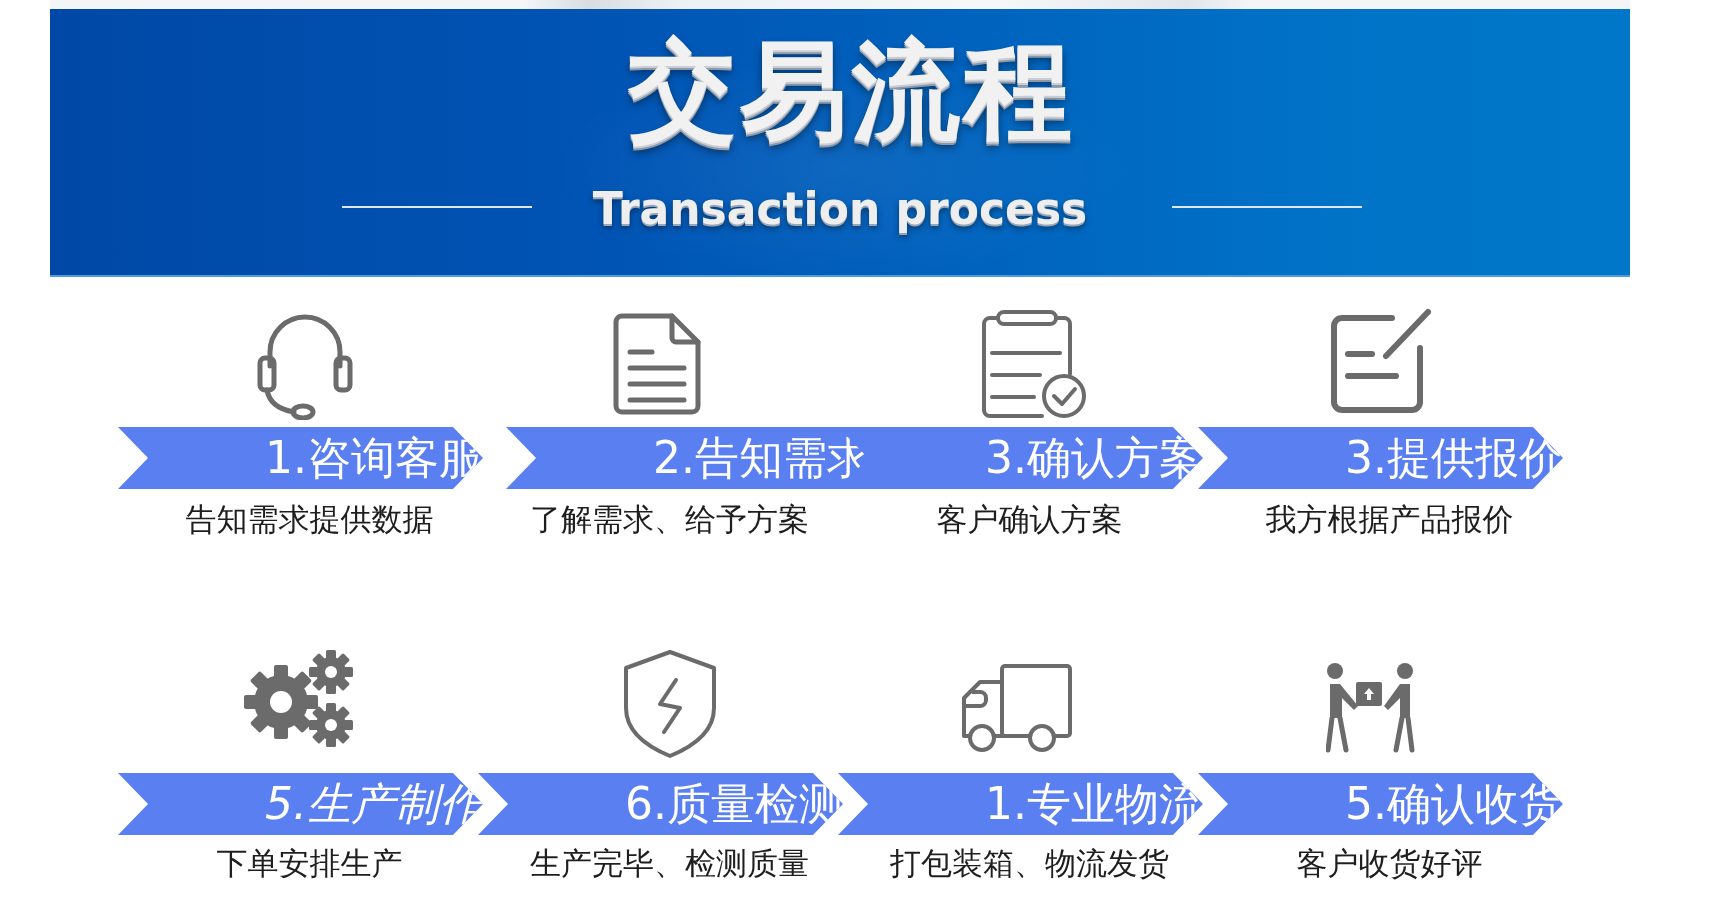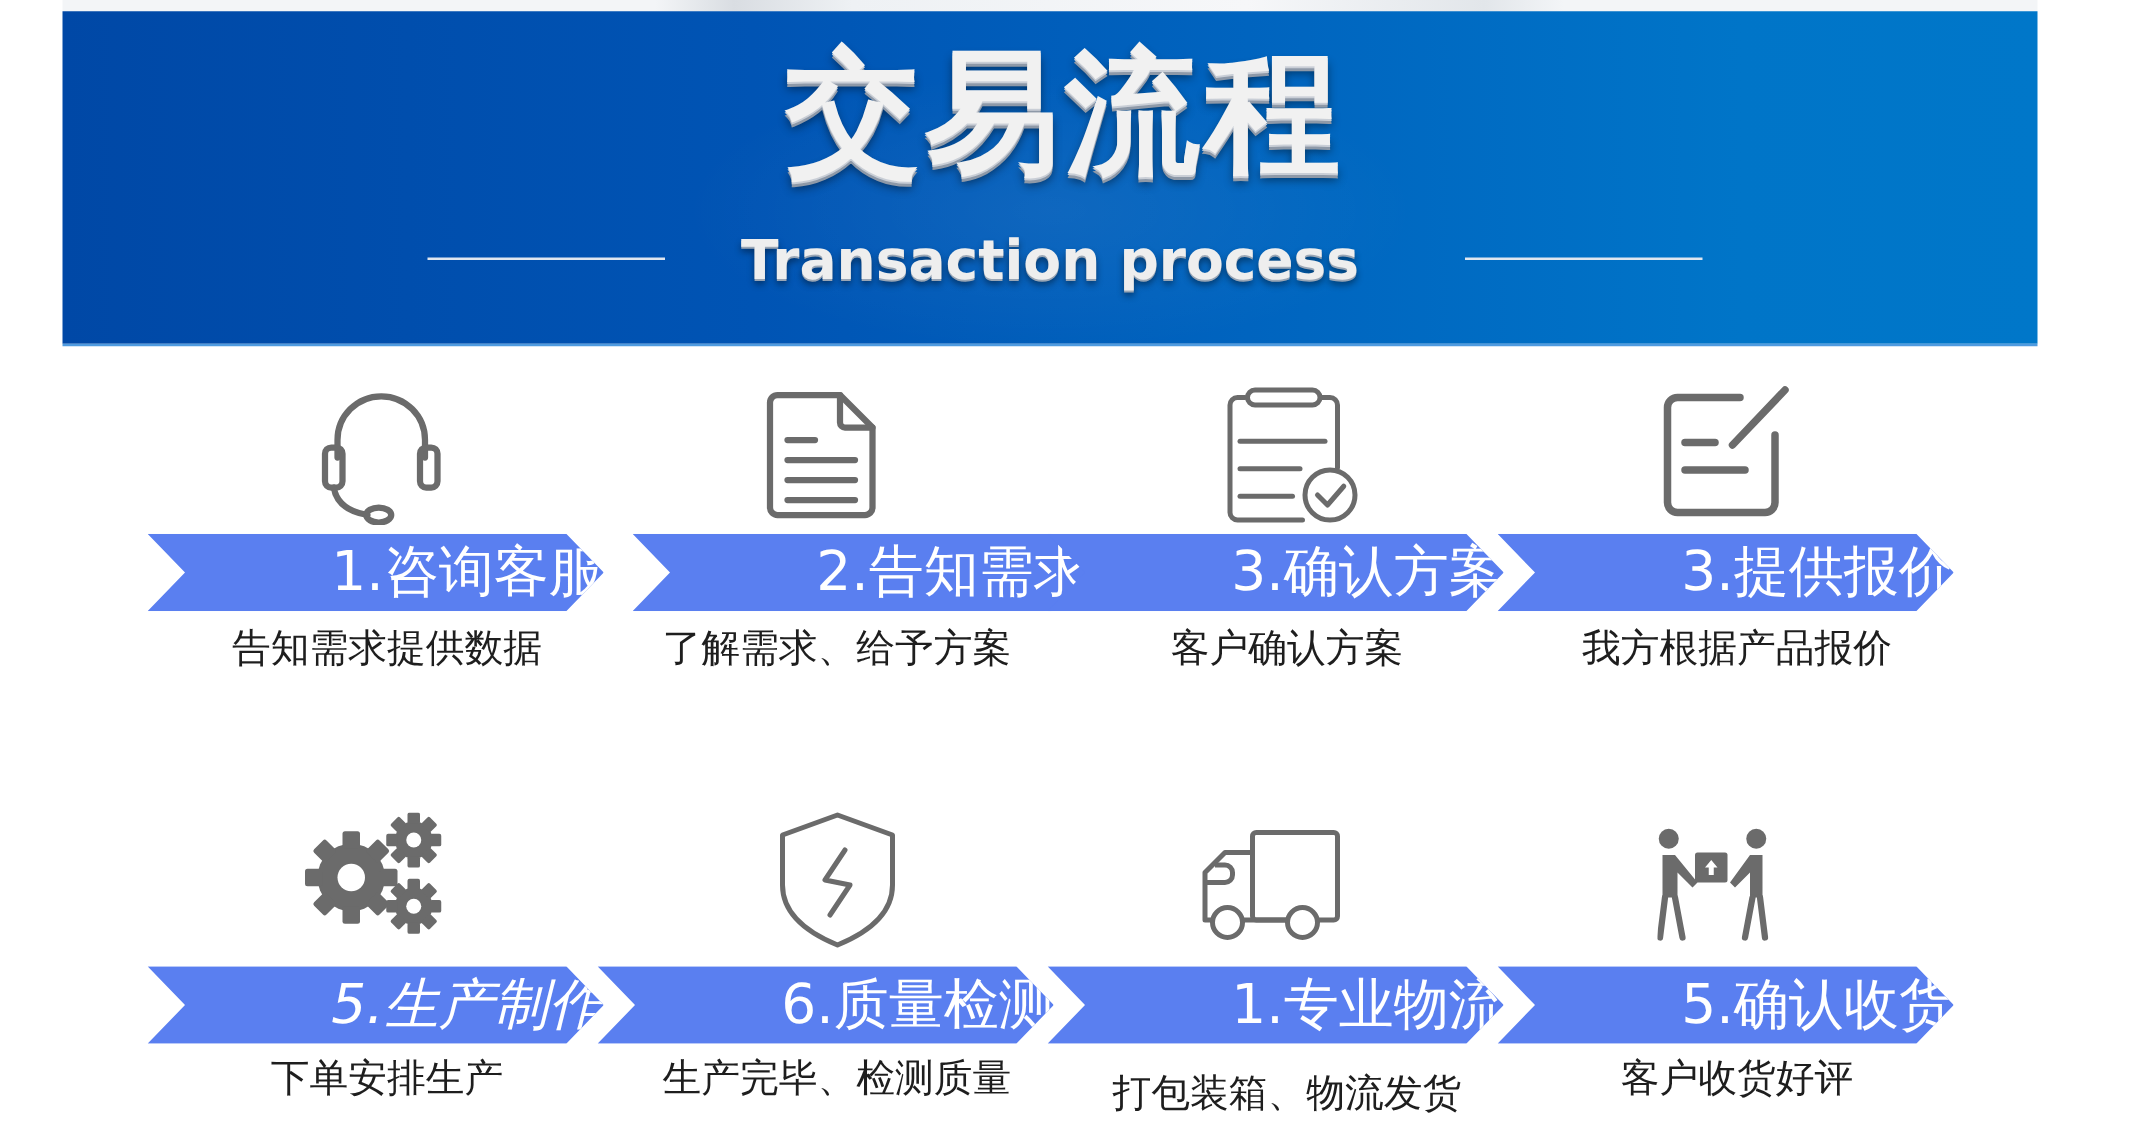--- a/index.html
+++ b/index.html
@@ -188,21 +188,21 @@
   <g fill="none" stroke="#6b6b6b" stroke-width="4" stroke-linejoin="round">
     <rect x="42" y="4" width="68" height="70" rx="3"></rect>
     <path d="M42 20 H20 L4 36 V74 H14"></path>
     <path d="M4 44 H20 a6 6 0 0 0 6 -6 V36 a6 6 0 0 0 -6 -6 H12"></path>
     <circle cx="22" cy="76" r="12" fill="#ffffff"></circle>
     <circle cx="82" cy="76" r="12" fill="#ffffff"></circle>
     <line x1="34" y1="74" x2="70" y2="74"></line>
   </g>
 </svg>
 <div class="step-arrow" style="left:838px; top:773px;">1.专业物流</div>
-<div class="step-desc" style="left:838px; top:845px;margin-top:12px;">打包装箱、物流发货</div>
+<div class="step-desc" style="left:838px; top:845px;">打包装箱、物流发货</div>
 
 <svg class="step-icon" style="left:1326px; top:662px;" width="90" height="92" viewBox="0 0 90 92">
   <g fill="#6b6b6b" stroke="#6b6b6b" stroke-linecap="round" stroke-linejoin="round">
     <circle cx="9" cy="9" r="8" stroke="none"></circle>
     <circle cx="79" cy="9" r="8" stroke="none"></circle>
     <path d="M4 22 H14 L32 44 L28 48 L16 36 V56 H4 Z" stroke="none"></path>
     <path d="M6 56 L2 88" fill="none" stroke-width="5"></path>
     <path d="M14 56 L20 88" fill="none" stroke-width="5"></path>
     <path d="M84 22 H74 L58 44 L62 48 L74 36 V56 H84 Z" stroke="none"></path>
     <path d="M76 56 L70 88" fill="none" stroke-width="5"></path>

